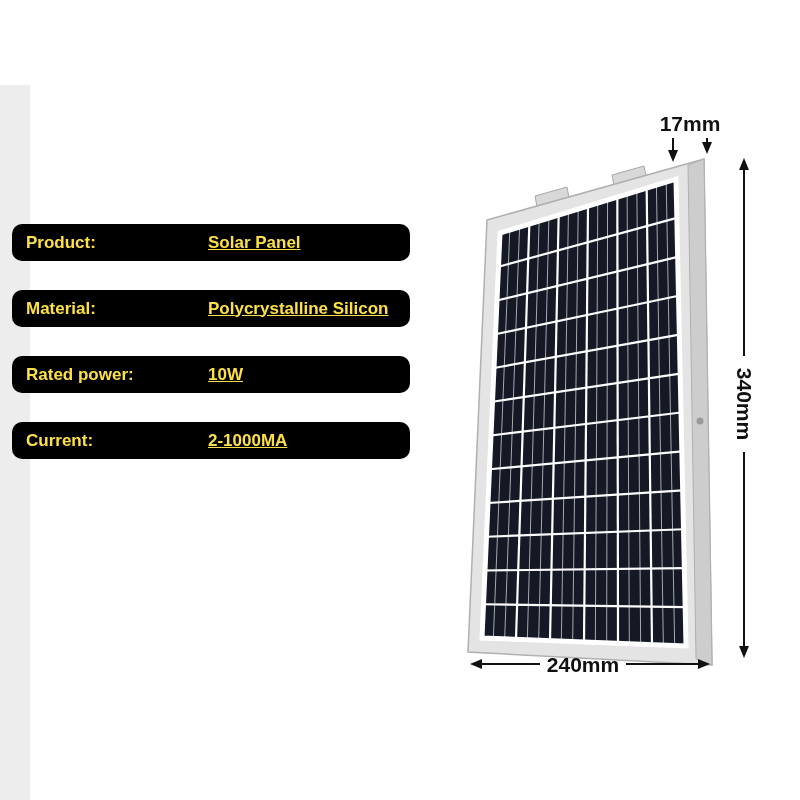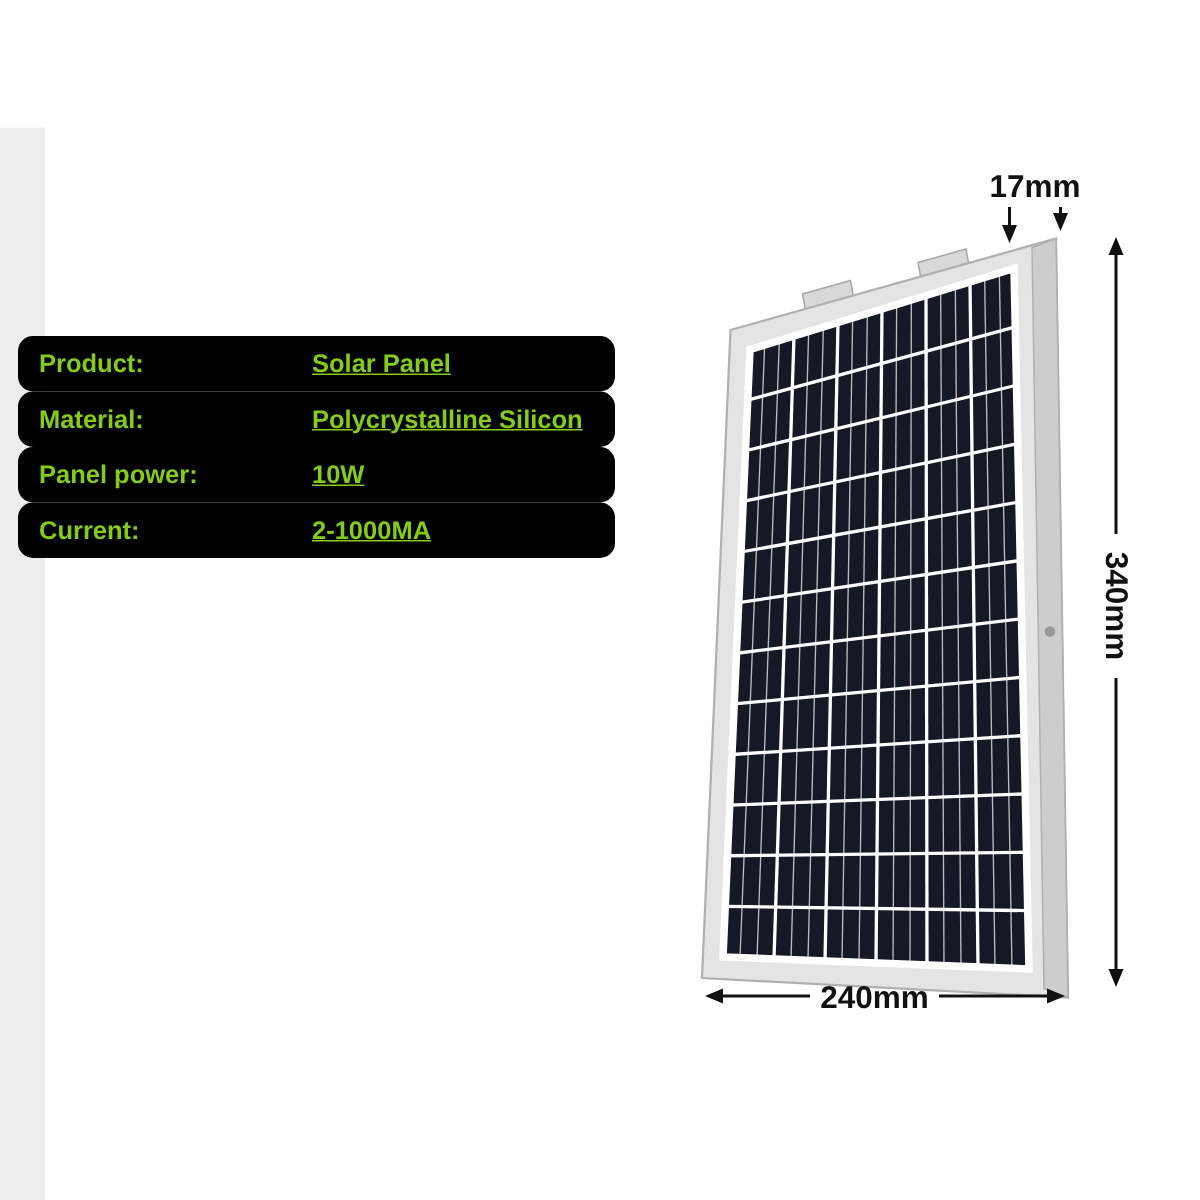--- a/index.html
+++ b/index.html
@@ -1,21 +1,21 @@
 <!DOCTYPE html>
 <html><head>
 <meta charset="utf-8">
 <style>
   html,body{margin:0;padding:0;background:#fff;}
   .canvas{position:relative;width:800px;height:800px;background:#ffffff;overflow:hidden;
           font-family:"Liberation Sans",sans-serif;}
   .strip-left{position:absolute;left:0;top:85px;width:30px;height:715px;background:#ededed;}
   .specs{position:absolute;left:12px;top:224px;width:398px;}
   .pill{position:relative;width:398px;height:37px;background:#000;border-radius:10px;
-        color:#84cc16;font-weight:bold;font-size:17px;}
+        margin-bottom:29px;color:#fde047;font-weight:bold;font-size:17px;}
   .pill .label{position:absolute;left:14px;top:50%;transform:translateY(-50%);white-space:nowrap;}
   .pill .value{position:absolute;left:196px;top:50%;transform:translateY(-50%);white-space:nowrap;text-decoration:underline;}
   svg.panel-art{position:absolute;left:0;top:0;width:800px;height:800px;}
   svg.panel-art text{font-family:"Liberation Sans",sans-serif;font-weight:bold;
                      font-size:21px;fill:#111;}
 </style>
 </head>
 <body>
 
 <div class="canvas">
@@ -25,21 +25,21 @@
   <div class="specs">
     <div class="pill">
       <span class="label">Product:</span>
       <span class="value">Solar Panel</span>
     </div>
     <div class="pill">
       <span class="label">Material:</span>
       <span class="value">Polycrystalline Silicon</span>
     </div>
     <div class="pill">
-      <span class="label">Panel power:</span>
+      <span class="label">Rated power:</span>
       <span class="value">10W</span>
     </div>
     <div class="pill">
       <span class="label">Current:</span>
       <span class="value">2-1000MA</span>
     </div>
   </div>
 
   <svg class="panel-art" id="panel-svg" viewBox="0 0 800 800">
 

